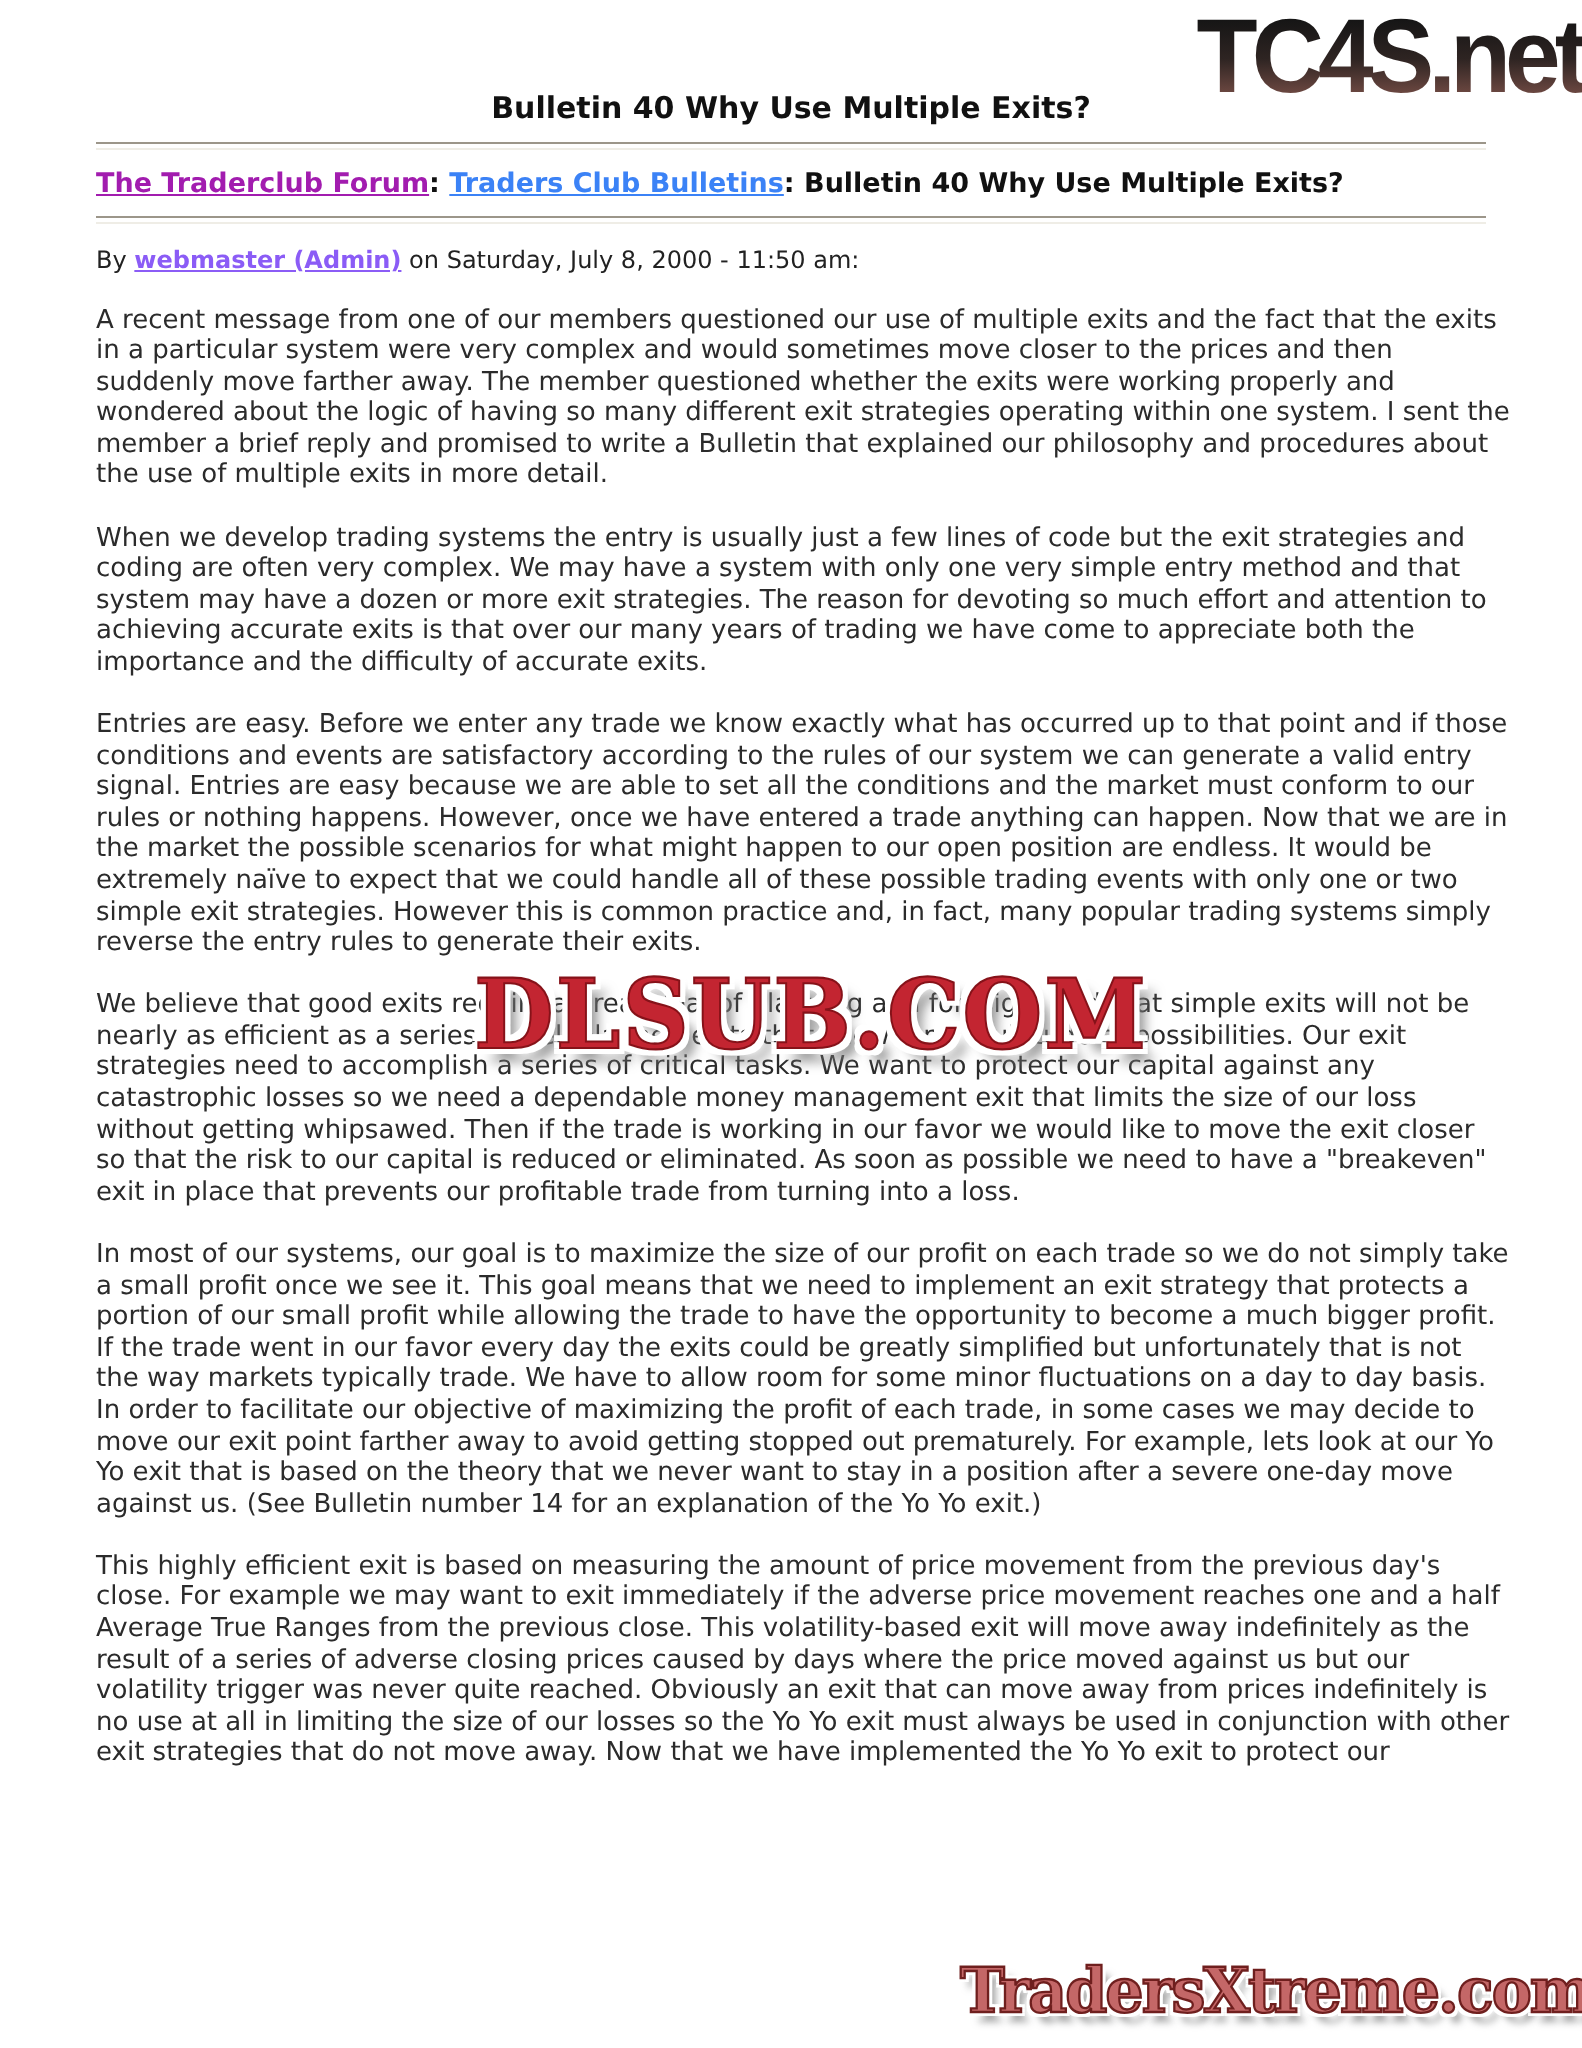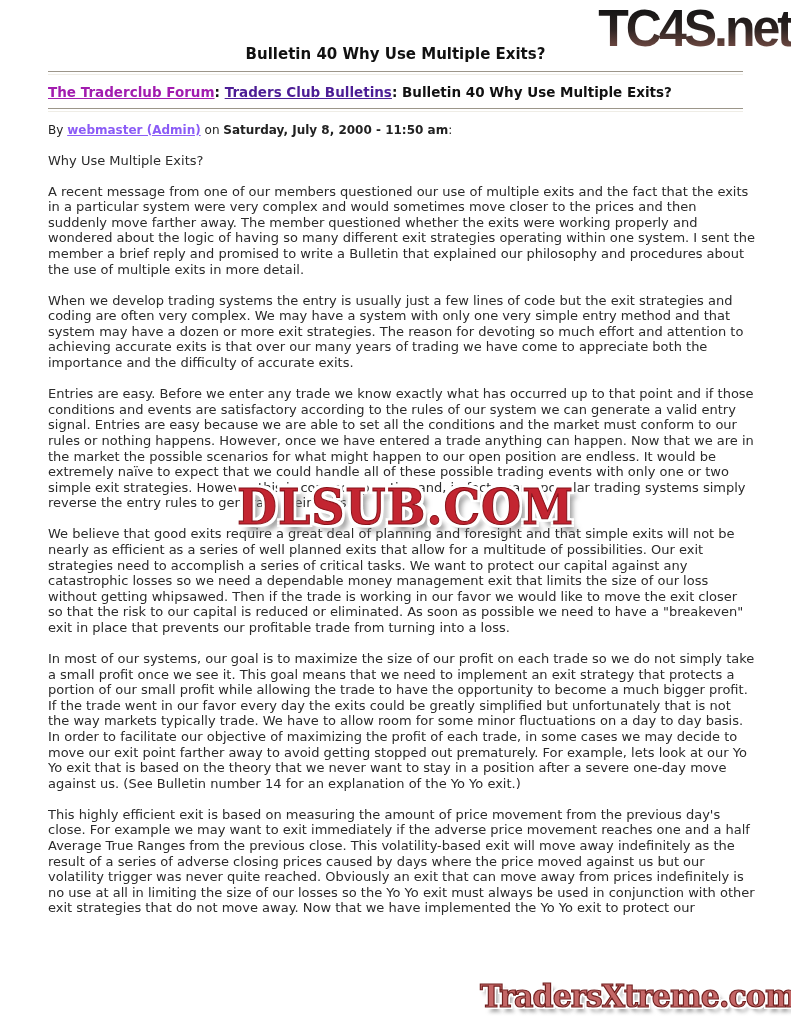--- a/index.html
+++ b/index.html
@@ -38,28 +38,28 @@
     background:transparent;
   }
 
   
   .breadcrumb{
     margin-top:9px;font-size:13.5px;font-weight:bold;color:#111;
     white-space:nowrap;
   }
   .breadcrumb a{cursor:pointer;}
   a.crumb-visited{color:#a21caf;text-decoration:underline;}
-  a.crumb-link{color:#4c1d95;text-decoration:underline;}
+  a.crumb-link{color:#3b82f6;text-decoration:underline;}
   .breadcrumb .sep{color:#111;}
   .breadcrumb .current{color:#111;}
 
   
   .byline{margin-top:11px;font-size:12px;color:#222;}
   .byline a.author{color:#8b5cf6;font-weight:bold;text-decoration:underline;cursor:pointer;}
-  .byline .date{font-weight:bold;}
+  .byline .date{font-weight:normal;}
 
   
   .post{margin-top:5px;width:707px;}
   .post p{
     font-size:13px;line-height:15.6px;margin:15.5px 0;color:#2b2b2b;
     text-align:left;
   }
 
   
   .wm-center{
@@ -116,21 +116,20 @@
   <hr class="rule">
 
   <div class="byline">
     <span>By</span>
     <a class="author" href="#">webmaster (Admin)</a>
     <span>on</span>
     <span class="date">Saturday, July 8, 2000 - 11:50 am</span><span>:</span>
   </div>
 
   <div class="post">
-    <p>Why Use Multiple Exits?</p>
     <p>A recent message from one of our members questioned our use of multiple exits and the fact that the exits in a particular system were very complex and would sometimes move closer to the prices and then suddenly move farther away. The member questioned whether the exits were working properly and wondered about the logic of having so many different exit strategies operating within one system. I sent the member a brief reply and promised to write a Bulletin that explained our philosophy and procedures about the use of multiple exits in more detail.</p>
     <p>When we develop trading systems the entry is usually just a few lines of code but the exit strategies and coding are often very complex. We may have a system with only one very simple entry method and that system may have a dozen or more exit strategies. The reason for devoting so much effort and attention to achieving accurate exits is that over our many years of trading we have come to appreciate both the importance and the difficulty of accurate exits.</p>
     <p>Entries are easy. Before we enter any trade we know exactly what has occurred up to that point and if those conditions and events are satisfactory according to the rules of our system we can generate a valid entry signal. Entries are easy because we are able to set all the conditions and the market must conform to our rules or nothing happens. However, once we have entered a trade anything can happen. Now that we are in the market the possible scenarios for what might happen to our open position are endless. It would be extremely naïve to expect that we could handle all of these possible trading events with only one or two simple exit strategies. However this is common practice and, in fact, many popular trading systems simply reverse the entry rules to generate their exits.</p>
     <p>We believe that good exits require a great deal of planning and foresight and that simple exits will not be nearly as efficient as a series of well planned exits that allow for a multitude of possibilities. Our exit strategies need to accomplish a series of critical tasks. We want to protect our capital against any catastrophic losses so we need a dependable money management exit that limits the size of our loss without getting whipsawed. Then if the trade is working in our favor we would like to move the exit closer so that the risk to our capital is reduced or eliminated. As soon as possible we need to have a "breakeven" exit in place that prevents our profitable trade from turning into a loss.</p>
     <p>In most of our systems, our goal is to maximize the size of our profit on each trade so we do not simply take a small profit once we see it. This goal means that we need to implement an exit strategy that protects a portion of our small profit while allowing the trade to have the opportunity to become a much bigger profit. If the trade went in our favor every day the exits could be greatly simplified but unfortunately that is not the way markets typically trade. We have to allow room for some minor fluctuations on a day to day basis. In order to facilitate our objective of maximizing the profit of each trade, in some cases we may decide to move our exit point farther away to avoid getting stopped out prematurely. For example, lets look at our Yo Yo exit that is based on the theory that we never want to stay in a position after a severe one-day move against us. (See Bulletin number 14 for an explanation of the Yo Yo exit.)</p>
     <p>This highly efficient exit is based on measuring the amount of price movement from the previous day's close. For example we may want to exit immediately if the adverse price movement reaches one and a half Average True Ranges from the previous close. This volatility-based exit will move away indefinitely as the result of a series of adverse closing prices caused by days where the price moved against us but our volatility trigger was never quite reached. Obviously an exit that can move away from prices indefinitely is no use at all in limiting the size of our losses so the Yo Yo exit must always be used in conjunction with other exit strategies that do not move away. Now that we have implemented the Yo Yo exit to protect our</p>
   </div>
 
 </div>
 

